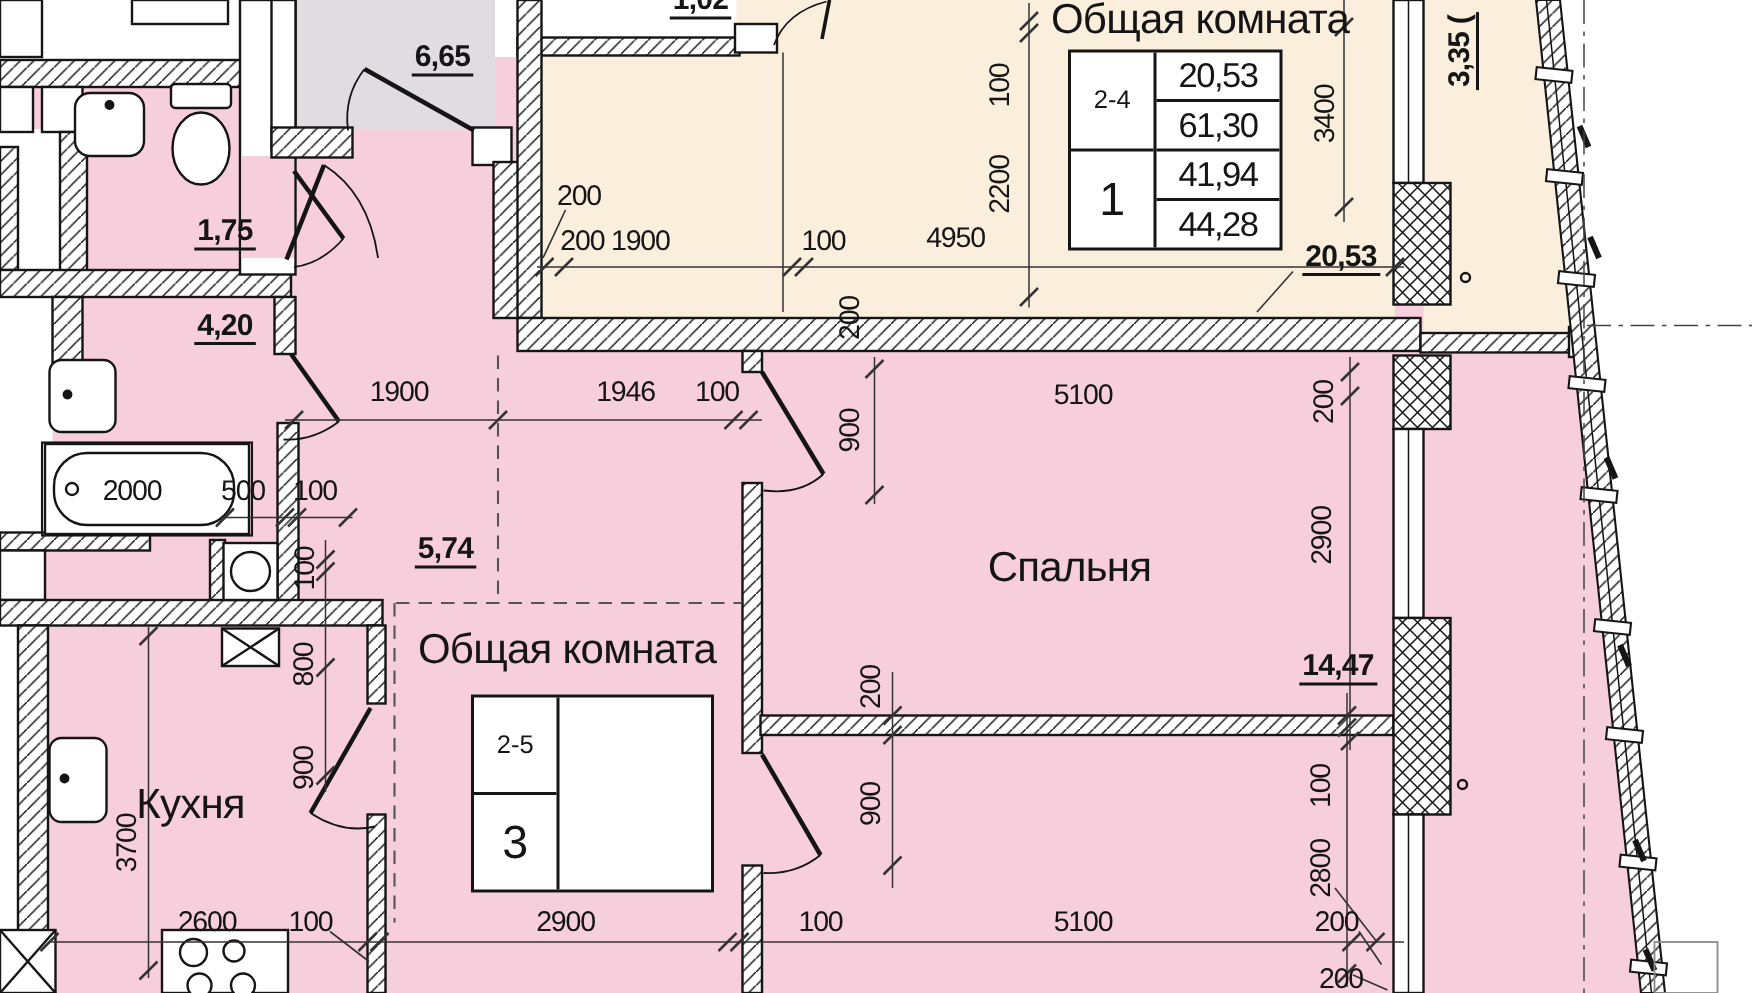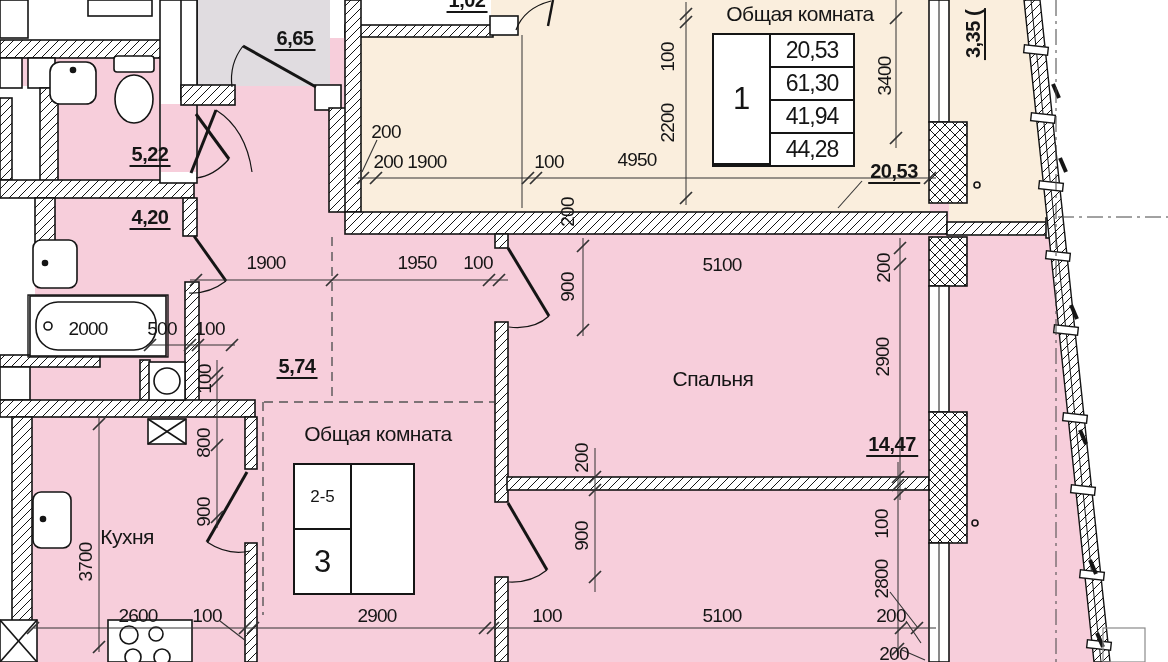--- a/index.html
+++ b/index.html
@@ -4,21 +4,21 @@
 <style>
   html,body{margin:0;padding:0;background:#fff;}
   #plan{position:relative;width:1168px;height:662px;overflow:hidden;background:#fff;
         font-family:"Liberation Sans",sans-serif;color:#151515;}
   #gfx{position:absolute;left:0;top:0;}
   .lbl{position:absolute;transform:translate(-50%,-50%);white-space:nowrap;color:#151515;
        font-family:"Liberation Sans",sans-serif;line-height:1;}
   .dim{font-size:19px;letter-spacing:-0.8px;}
   .vert{transform:translate(-50%,-50%) rotate(-90deg);}
   .area{font-weight:bold;font-size:20px;letter-spacing:-0.5px;border-bottom:2.5px solid #151515;padding:1px 2px;}
-  .room{font-size:21px;letter-spacing:-0.5px;}
+  .room{font-size:28px;letter-spacing:-0.5px;}
   .atable{position:absolute;display:flex;background:#fff;border:2px solid #151515;box-sizing:border-box;}
   .atable .lcol{display:flex;flex-direction:column;width:55px;border-right:2px solid #151515;}
   .atable .rcol{display:flex;flex-direction:column;flex:1;}
   .atable .cell{display:flex;align-items:center;justify-content:center;box-sizing:border-box;}
   .atable .lcol .cell{flex:1;}
   .atable .lcol .cell:first-child{border-bottom:2px solid #151515;}
   .atable .rcol .cell{flex:1;border-bottom:2px solid #151515;font-size:23px;letter-spacing:-1px;}
   .atable .rcol .cell:last-child{border-bottom:none;}
   .atable .range{font-size:17px;}
   .atable .num{font-size:31px;}
@@ -315,21 +315,21 @@
       <line x1="890" y1="592" x2="918" y2="628"></line>
     </g>
   </g>
 </svg>
 
 <div class="lbl dim" style="left:386px;top:131px">200</div>
 <div class="lbl dim" style="left:410px;top:161px">200 1900</div>
 <div class="lbl dim" style="left:549px;top:161px">100</div>
 <div class="lbl dim" style="left:637px;top:159px">4950</div>
 <div class="lbl dim" style="left:266px;top:262px">1900</div>
-<div class="lbl dim" style="left:417px;top:262px">1950</div>
+<div class="lbl dim" style="left:417px;top:262px">1946</div>
 <div class="lbl dim" style="left:478px;top:262px">100</div>
 <div class="lbl dim" style="left:722px;top:264px">5100</div>
 <div class="lbl dim" style="left:88px;top:328px">2000</div>
 <div class="lbl dim" style="left:162px;top:328px">500</div>
 <div class="lbl dim" style="left:210px;top:328px">100</div>
 <div class="lbl dim" style="left:138px;top:615px">2600</div>
 <div class="lbl dim" style="left:207px;top:615px">100</div>
 <div class="lbl dim" style="left:377px;top:615px">2900</div>
 <div class="lbl dim" style="left:547px;top:615px">100</div>
 <div class="lbl dim" style="left:722px;top:615px">5100</div>
@@ -346,45 +346,46 @@
 <div class="lbl dim vert" style="left:204px;top:379px">100</div>
 <div class="lbl dim vert" style="left:203px;top:443px">800</div>
 <div class="lbl dim vert" style="left:203px;top:512px">900</div>
 <div class="lbl dim vert" style="left:85px;top:562px">3700</div>
 <div class="lbl dim vert" style="left:581px;top:458px">200</div>
 <div class="lbl dim vert" style="left:581px;top:536px">900</div>
 <div class="lbl dim vert" style="left:881px;top:524px">100</div>
 <div class="lbl dim vert" style="left:881px;top:579px">2800</div>
 
 <div class="lbl area" style="left:295px;top:39px">6,65</div>
-<div class="lbl area" style="left:150px;top:155px">5,22</div>
+<div class="lbl area" style="left:150px;top:155px">1,75</div>
 <div class="lbl area" style="left:150px;top:218px">4,20</div>
 <div class="lbl area" style="left:297px;top:367px">5,74</div>
 <div class="lbl area" style="left:894px;top:172px">20,53</div>
 <div class="lbl area" style="left:892px;top:445px">14,47</div>
 <div class="lbl area" style="left:467px;top:1px">1,02</div>
 <div class="lbl area vert" style="left:974px;top:34px">3,35 (</div>
 
 <div class="lbl room" style="left:800px;top:13px">Общая комната</div>
 <div class="lbl room" style="left:378px;top:433px">Общая комната</div>
 <div class="lbl room" style="left:713px;top:378px">Спальня</div>
 <div class="lbl room" style="left:127px;top:536px">Кухня</div>
 
 <div class="atable" style="left:712px;top:33px;width:143px;height:134px">
   <div class="lcol">
+    <div class="cell range">2-4</div>
     <div class="cell num">1</div>
   </div>
   <div class="rcol">
     <div class="cell">20,53</div>
     <div class="cell">61,30</div>
     <div class="cell b">41,94</div>
     <div class="cell b">44,28</div>
   </div>
 </div>
 
-<div class="atable" style="left:293px;top:463px;width:122px;height:132px">
+<div class="atable" style="left:314px;top:463px;width:162px;height:132px">
   <div class="lcol">
     <div class="cell range">2-5</div>
     <div class="cell num">3</div>
   </div>
 </div>
 
 </div>
 
 </body></html>

